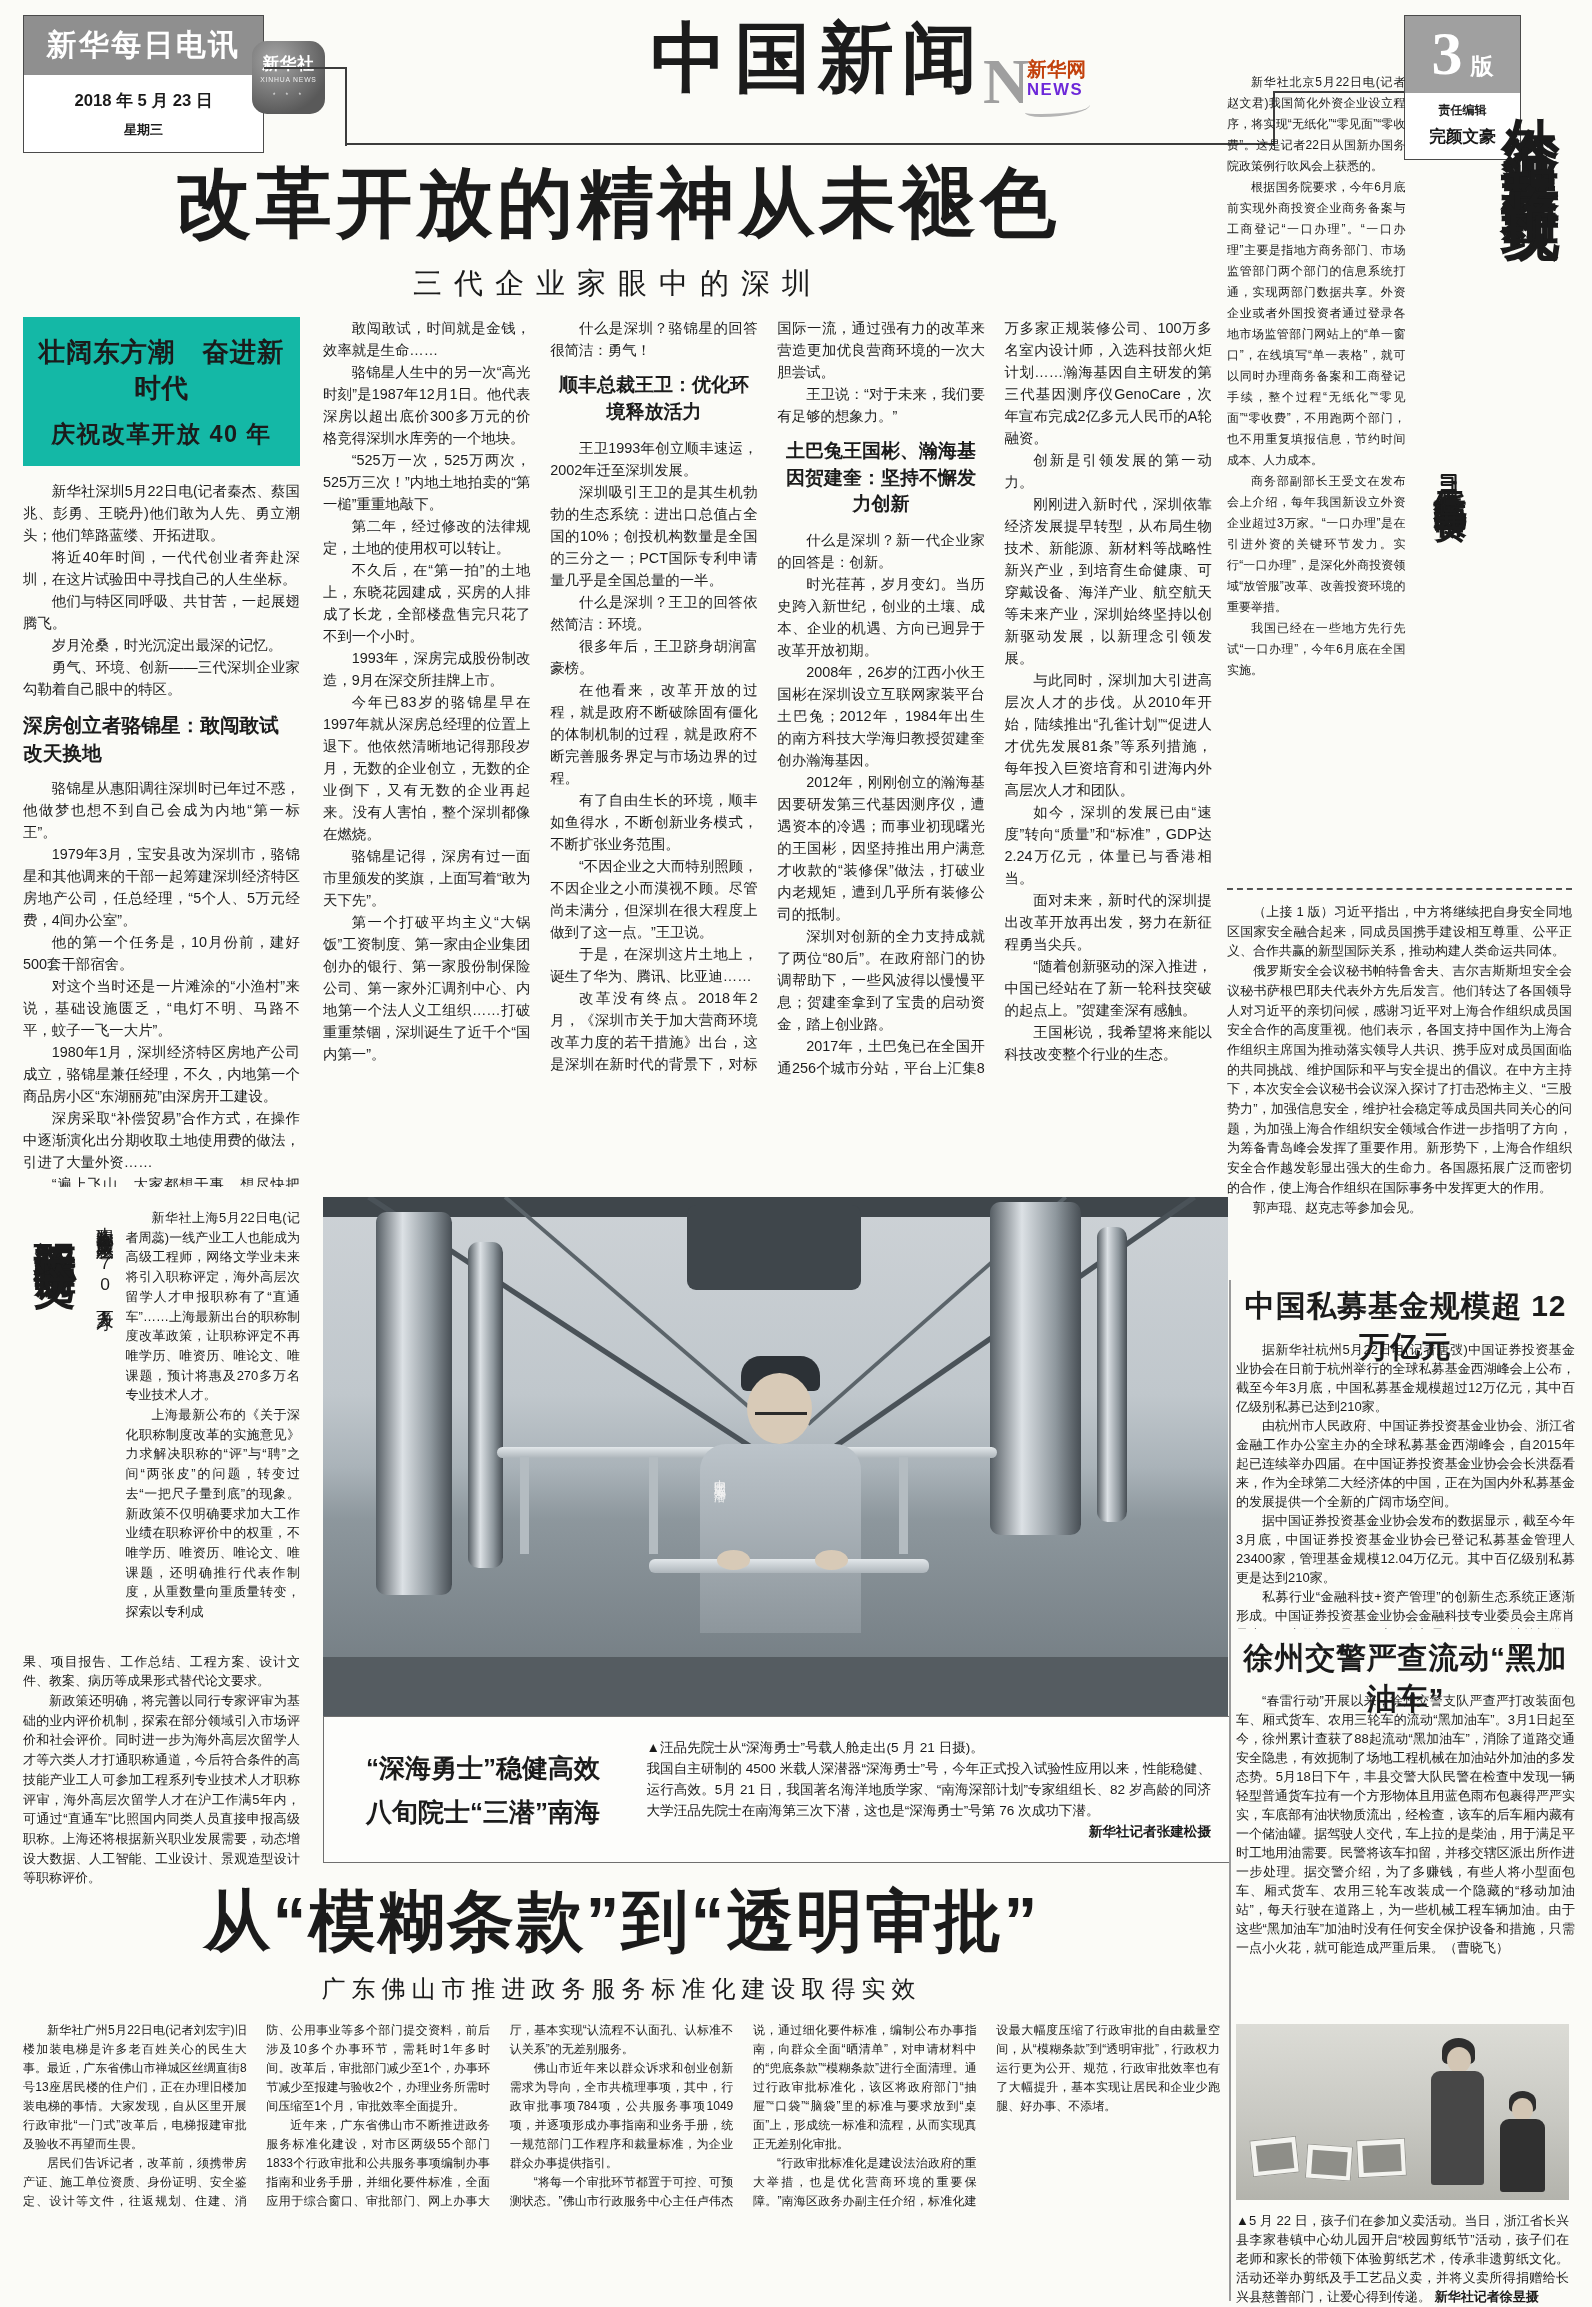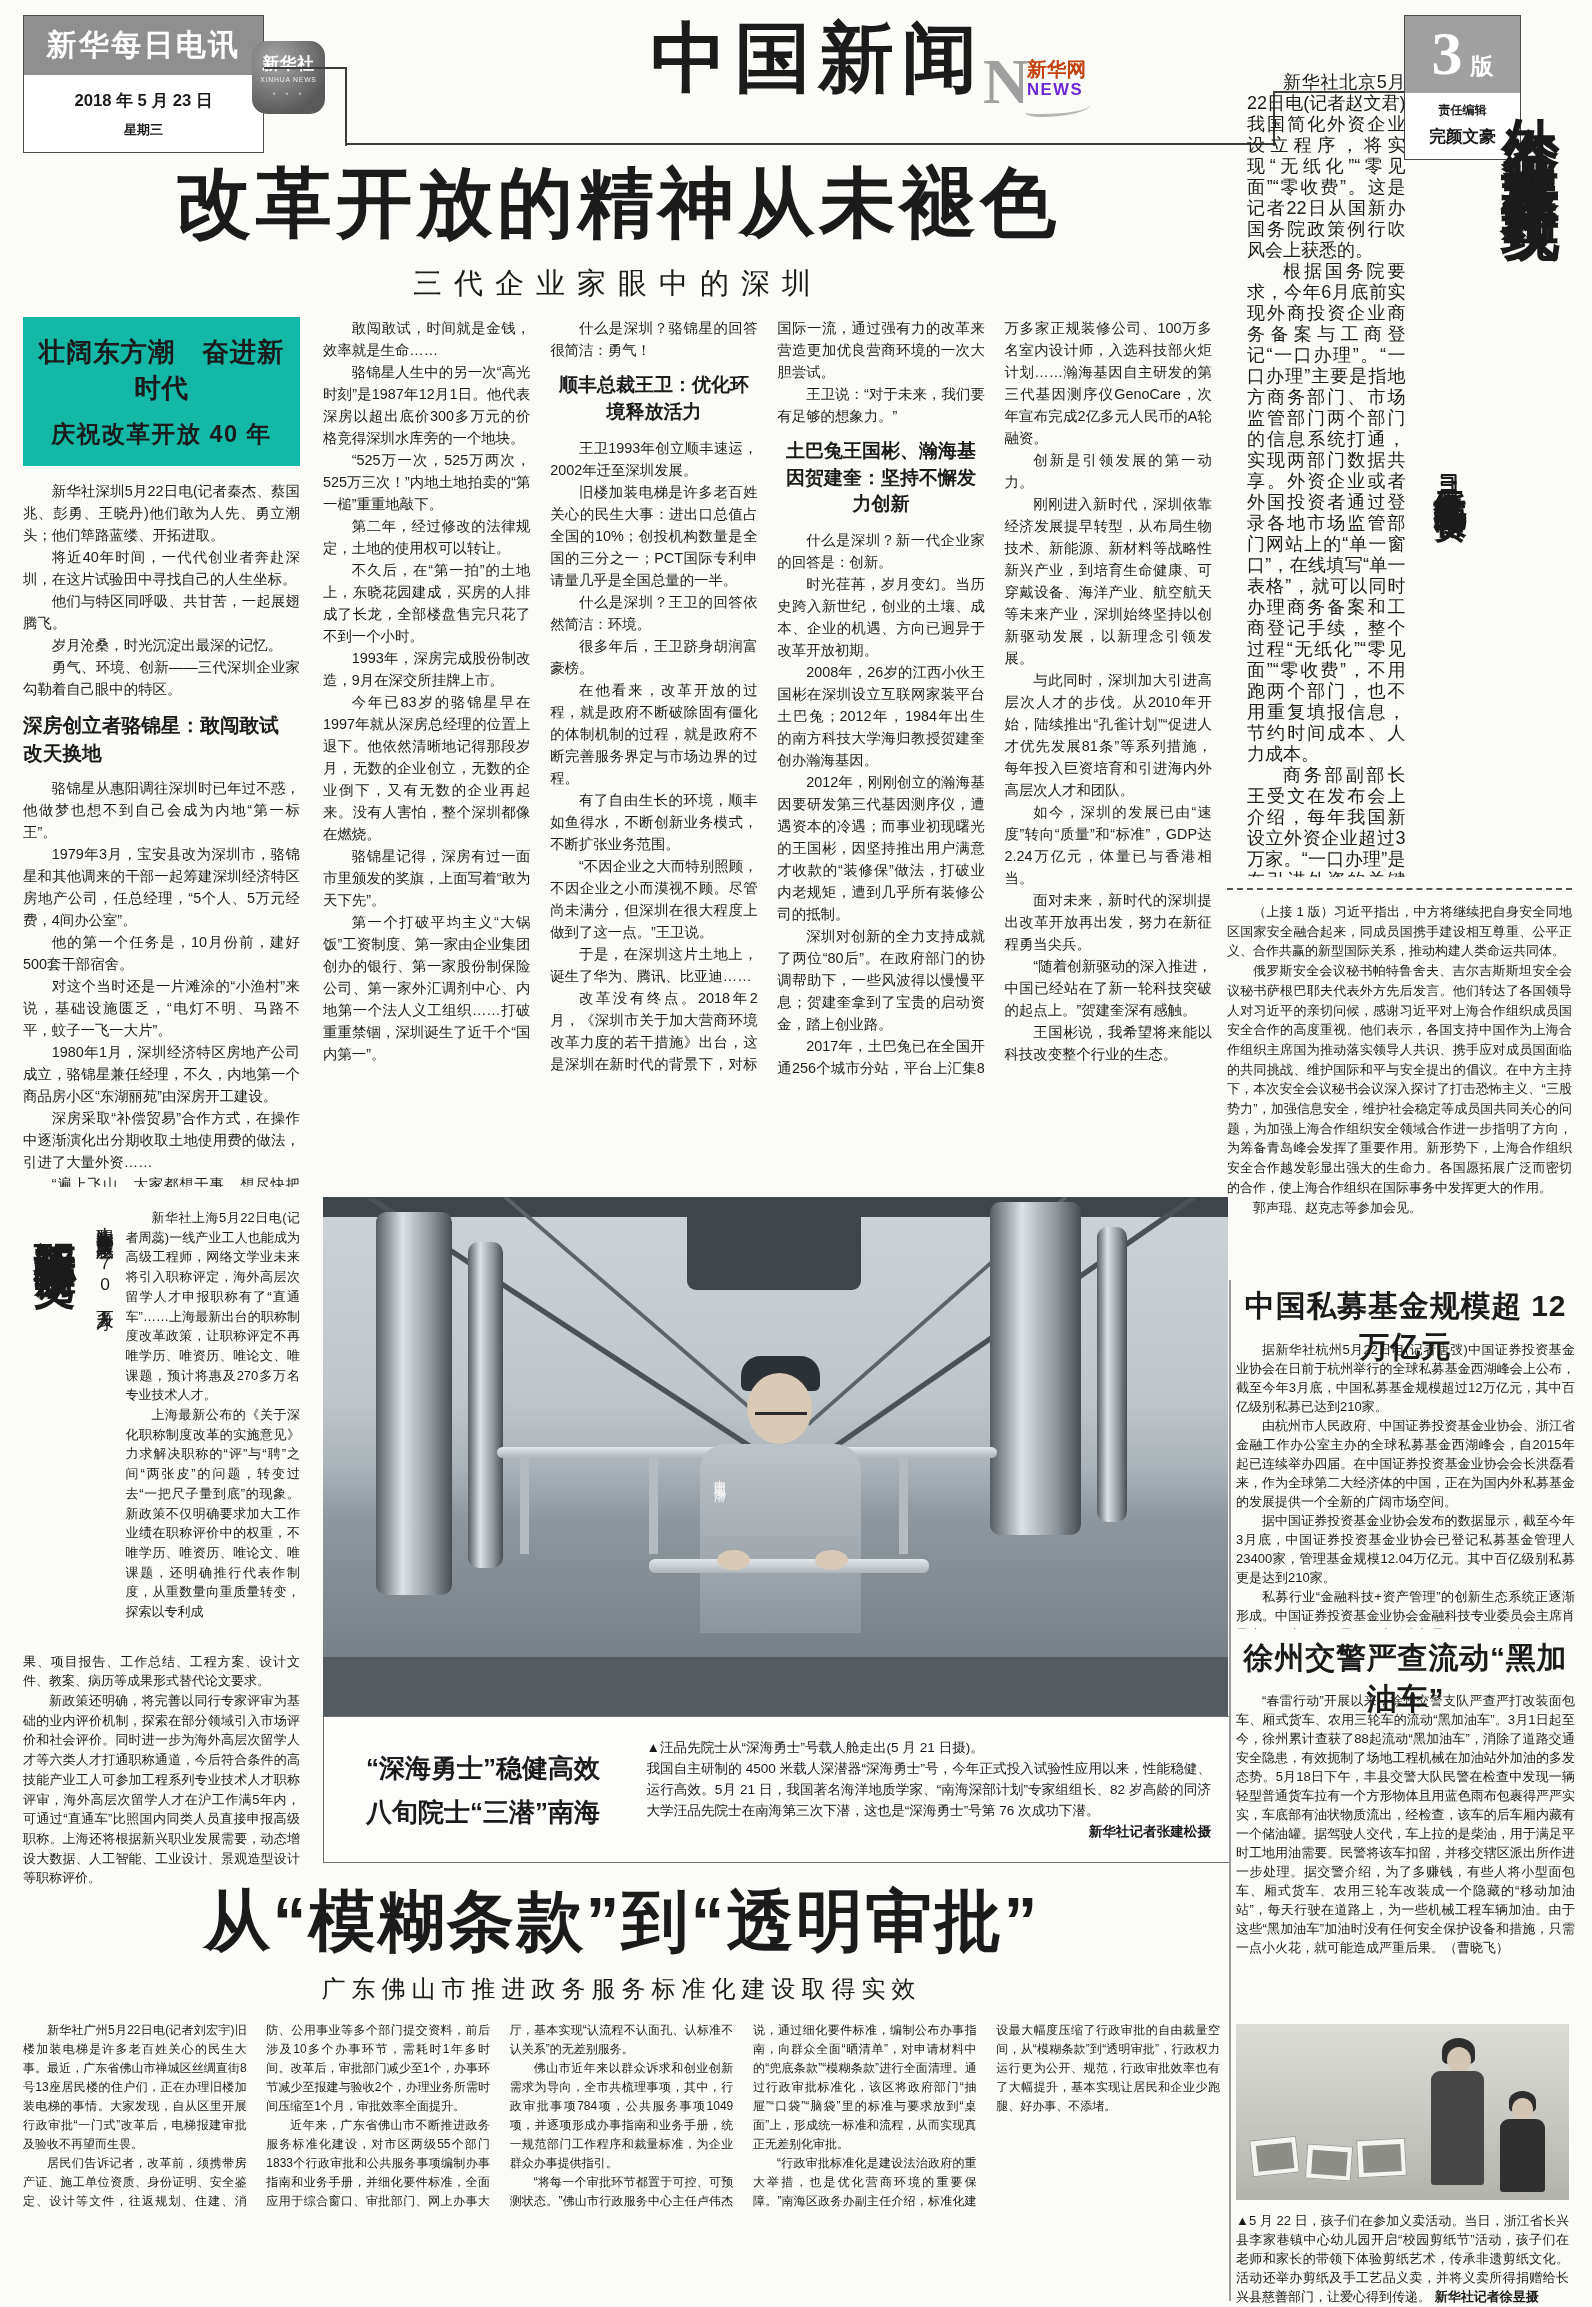--- a/index.html
+++ b/index.html
@@ -91,21 +91,21 @@
   
   #bs-headline{left:23px;top:1876px;width:1197px;text-align:center;
     font-size:67px;font-weight:bold;letter-spacing:2.3px;}
   #bs-subtitle{left:23px;top:1973px;width:1197px;text-align:center;font-size:24px;letter-spacing:6px;}
   #bs-flow{left:23px;top:2021px;width:1197px;height:274px;column-count:5;column-gap:19.7px;}
   .sp{font-size:12px;line-height:19px;}
 
   
   #fi{left:1227px;top:72px;width:345px;height:805px;display:flex;}
   #fi-text{width:179px;height:100%;overflow:hidden;}
-  .fp{font-size:18px;line-height:21px;margin-left:20px;}
+  .fp{font-size:12px;line-height:21px;}
   #fi-quote{width:80px;writing-mode:vertical-rl;text-orientation:upright;
     font-size:33px;font-weight:bold;line-height:80px;text-align:center;letter-spacing:1.5px;margin-left:4.5px;}
   #fi-vh{width:82px;writing-mode:vertical-rl;text-orientation:upright;
     font-size:58px;font-weight:bold;line-height:82px;letter-spacing:9px;}
   #sj{left:1227px;top:888px;width:345px;height:368px;border-top:2.3px dashed #555;padding-top:12px;}
   .sjp{font-size:13px;line-height:19.7px;}
   .rc-headline{width:339px;text-align:center;font-size:30px;font-weight:bold;letter-spacing:0.8px;}
   #simu-h{left:1236px;top:1286px;}
   #simu-b{left:1236px;top:1340px;width:339px;height:289px;}
   .rp{font-size:13px;line-height:19px;}
@@ -191,21 +191,21 @@
     <p class="bp jp">“525万一次，525万两次，525万三次！”内地土地拍卖的“第一槌”重重地敲下。</p>
     <p class="bp jp">第二年，经过修改的法律规定，土地的使用权可以转让。</p>
     <p class="bp jp">不久后，在“第一拍”的土地上，东晓花园建成，买房的人排成了长龙，全部楼盘售完只花了不到一个小时。</p>
     <p class="bp jp">1993年，深房完成股份制改造，9月在深交所挂牌上市。</p>
     <p class="bp jp">今年已83岁的骆锦星早在1997年就从深房总经理的位置上退下。他依然清晰地记得那段岁月，无数的企业创立，无数的企业倒下，又有无数的企业再起来。没有人害怕，整个深圳都像在燃烧。</p>
     <p class="bp jp">骆锦星记得，深房有过一面市里颁发的奖旗，上面写着“敢为天下先”。</p>
     <p class="bp jp">第一个打破平均主义“大锅饭”工资制度、第一家由企业集团创办的银行、第一家股份制保险公司、第一家外汇调剂中心、内地第一个法人义工组织……打破重重禁锢，深圳诞生了近千个“国内第一”。</p>
     <p class="bp jp">什么是深圳？骆锦星的回答很简洁：勇气！</p>
     <h3 class="flow-h">顺丰总裁王卫：优化环境释放活力</h3>
     <p class="bp jp">王卫1993年创立顺丰速运，2002年迁至深圳发展。</p>
-    <p class="bp jp">旧楼加装电梯是许多老百姓关心的民生大事：进出口总值占全国的10%；创投机构数量是全国的三分之一；PCT国际专利申请量几乎是全国总量的一半。</p>
+    <p class="bp jp">深圳吸引王卫的是其生机勃勃的生态系统：进出口总值占全国的10%；创投机构数量是全国的三分之一；PCT国际专利申请量几乎是全国总量的一半。</p>
     <p class="bp jp">什么是深圳？王卫的回答依然简洁：环境。</p>
     <p class="bp jp">很多年后，王卫跻身胡润富豪榜。</p>
     <p class="bp jp">在他看来，改革开放的过程，就是政府不断破除固有僵化的体制机制的过程，就是政府不断完善服务界定与市场边界的过程。</p>
     <p class="bp jp">有了自由生长的环境，顺丰如鱼得水，不断创新业务模式，不断扩张业务范围。</p>
     <p class="bp jp">“不因企业之大而特别照顾，不因企业之小而漠视不顾。尽管尚未满分，但深圳在很大程度上做到了这一点。”王卫说。</p>
     <p class="bp jp">于是，在深圳这片土地上，诞生了华为、腾讯、比亚迪……</p>
     <p class="bp jp">改革没有终点。2018年2月，《深圳市关于加大营商环境改革力度的若干措施》出台，这是深圳在新时代的背景下，对标国际一流，通过强有力的改革来营造更加优良营商环境的一次大胆尝试。</p>
     <p class="bp jp">王卫说：“对于未来，我们要有足够的想象力。”</p>
     <h3 class="flow-h">土巴兔王国彬、瀚海基因贺建奎：坚持不懈发力创新</h3>
     <p class="bp jp">什么是深圳？新一代企业家的回答是：创新。</p>

